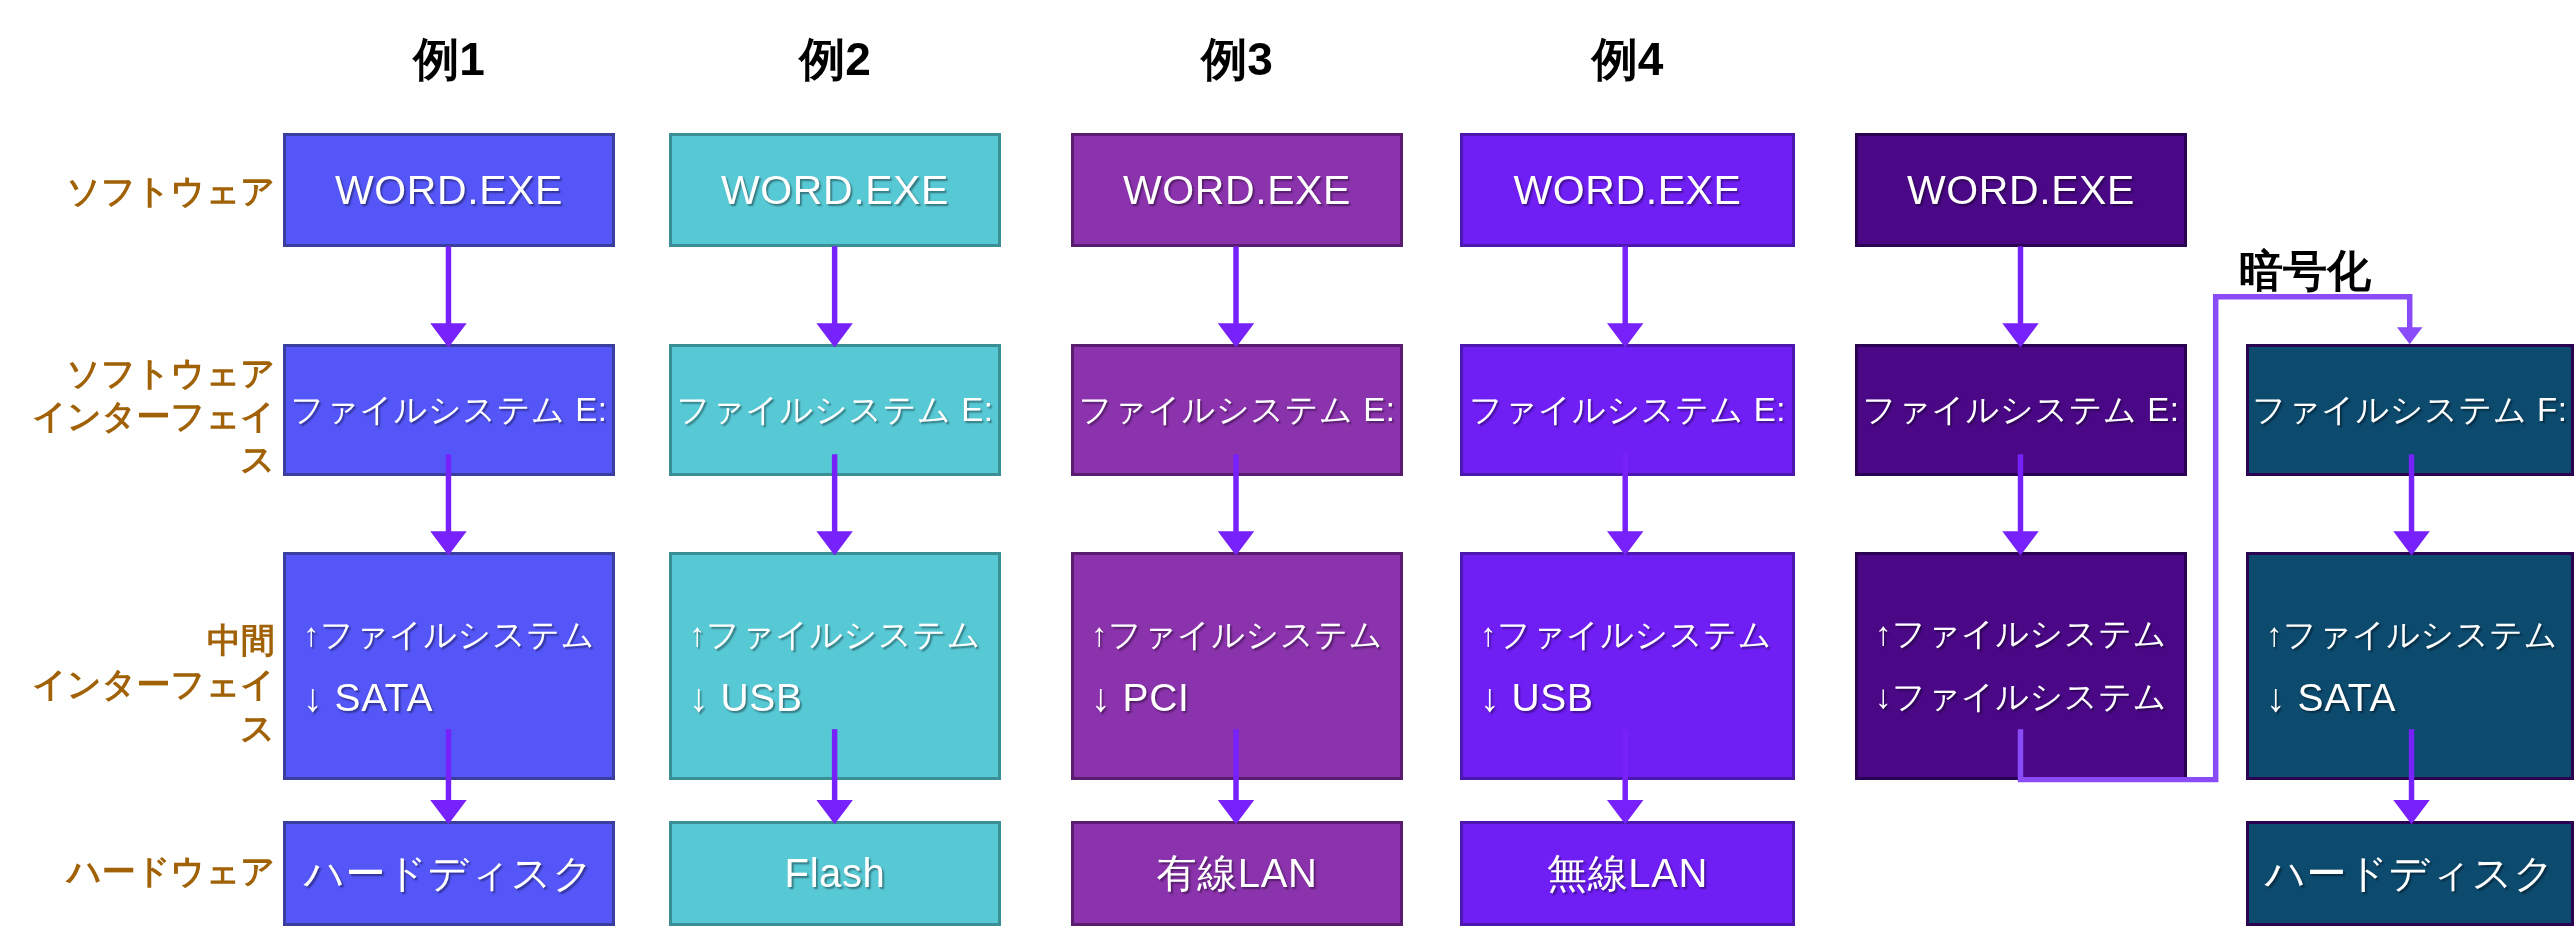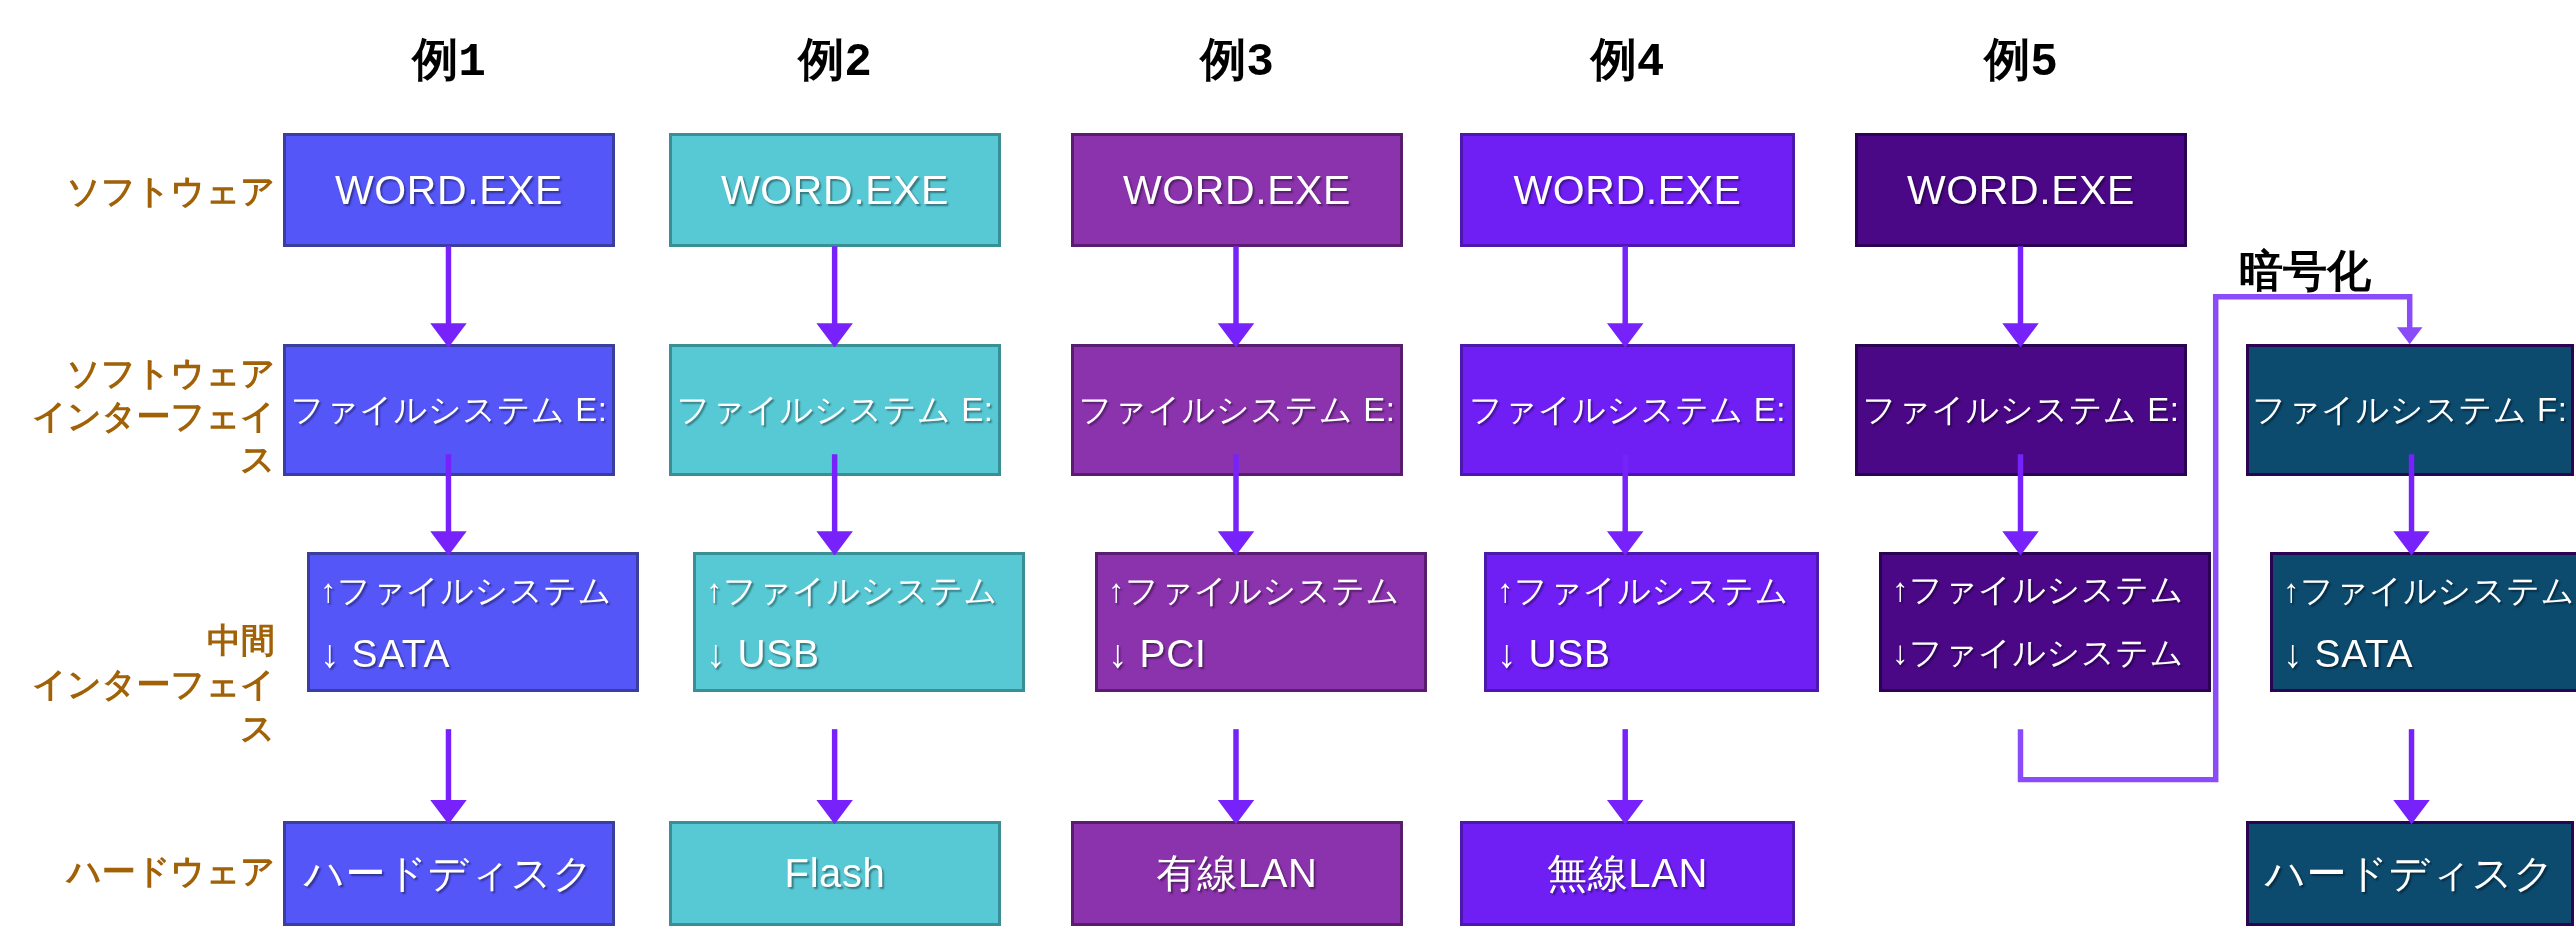--- a/index.html
+++ b/index.html
@@ -27,41 +27,40 @@
   
   .cx1 { left: 283px;  width: 332px; }
   .cx2 { left: 669px; width: 332px; }
   .cx3 { left: 1071px; width: 332px; }
   .cx4 { left: 1460px; width: 335px; }
   .cx5 { left: 1855px; width: 332px; }
   .cx6 { left: 2246px; width: 328px; }
   
   .r1 { top: 133px;  height: 114px; font-size: 41px; }
   .r2 { top: 344px;  height: 132px; font-size: 33px; }
-  .r3 { top: 552px;  height: 140px; font-size: 33px;
+  .r3 { top: 552px;  height: 228px; font-size: 33px;
         flex-direction: column; align-items: flex-start;
-        justify-content: center; padding-left: 10px; gap: 18px; margin-left: 24px; }
+        justify-content: center; padding-left: 17px; gap: 18px; }
   .r4 { top: 821px; height: 105px; font-size: 40px; }
   .mline.latin { font-size: 39px; }
   
   .col1 { background: #5456f8; border-color: #3a3f9f; }
   .col2 { background: #57c9d5; border-color: #3a8e96; }
   .col3 { background: #8b32ad; border-color: #5a1c6e; }
   .col4 { background: #6f1ef4; border-color: #4d18b0; }
   .col5 { background: #4a0887; border-color: #2a0452; }
   .col6 { background: #0c4a6e; border-color: #2a0452; }
   
   .title {
     position: absolute;
     top: 29px;
     text-align: center;
     font-size: 46px;
     font-weight: bold;
     color: #000000;
-    font-family: Liberation Mono, monospace;
   }
   
   .rowlabel {
     position: absolute;
     left: 0;
     width: 275px;
     text-align: right;
     font-size: 34px;
     font-weight: bold;
     color: #a16207;
@@ -92,21 +91,20 @@
 </style>
 </head>
 <body>
 
 <div class="canvas">
 
   <div class="title cx1">例1</div>
   <div class="title cx2">例2</div>
   <div class="title cx3">例3</div>
   <div class="title cx4">例4</div>
-  <div class="title cx5">例5</div>
 
   <div class="rowlabel l1">ソフトウェア</div>
   <div class="rowlabel l2">
     <div>ソフトウェア</div>
     <div>インターフェイス</div>
   </div>
   <div class="rowlabel l3">
     <div>中間</div>
     <div>インターフェイス</div>
   </div>

